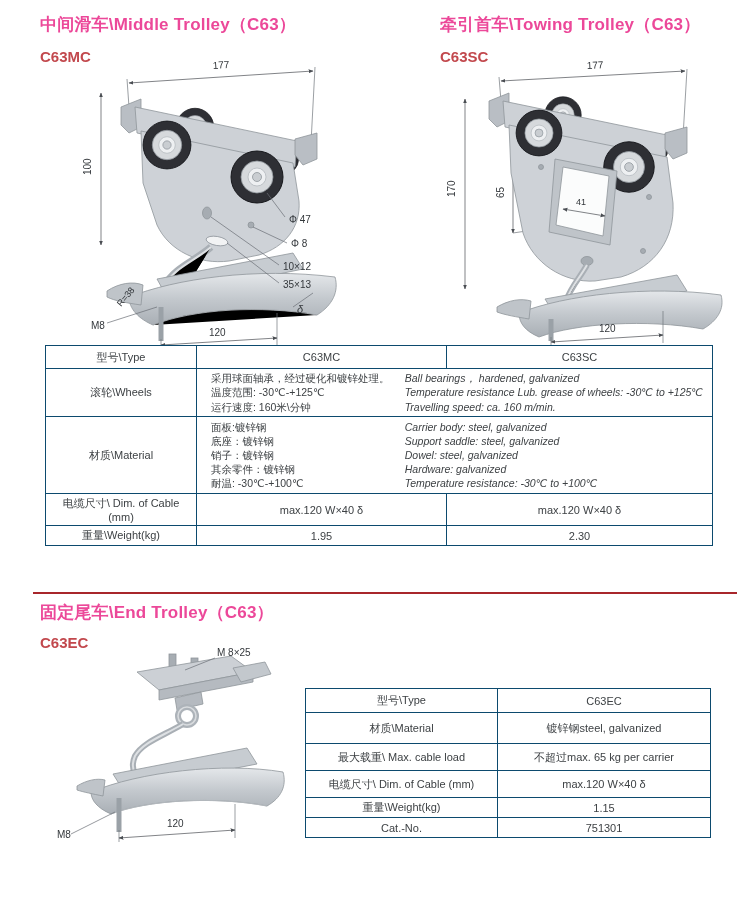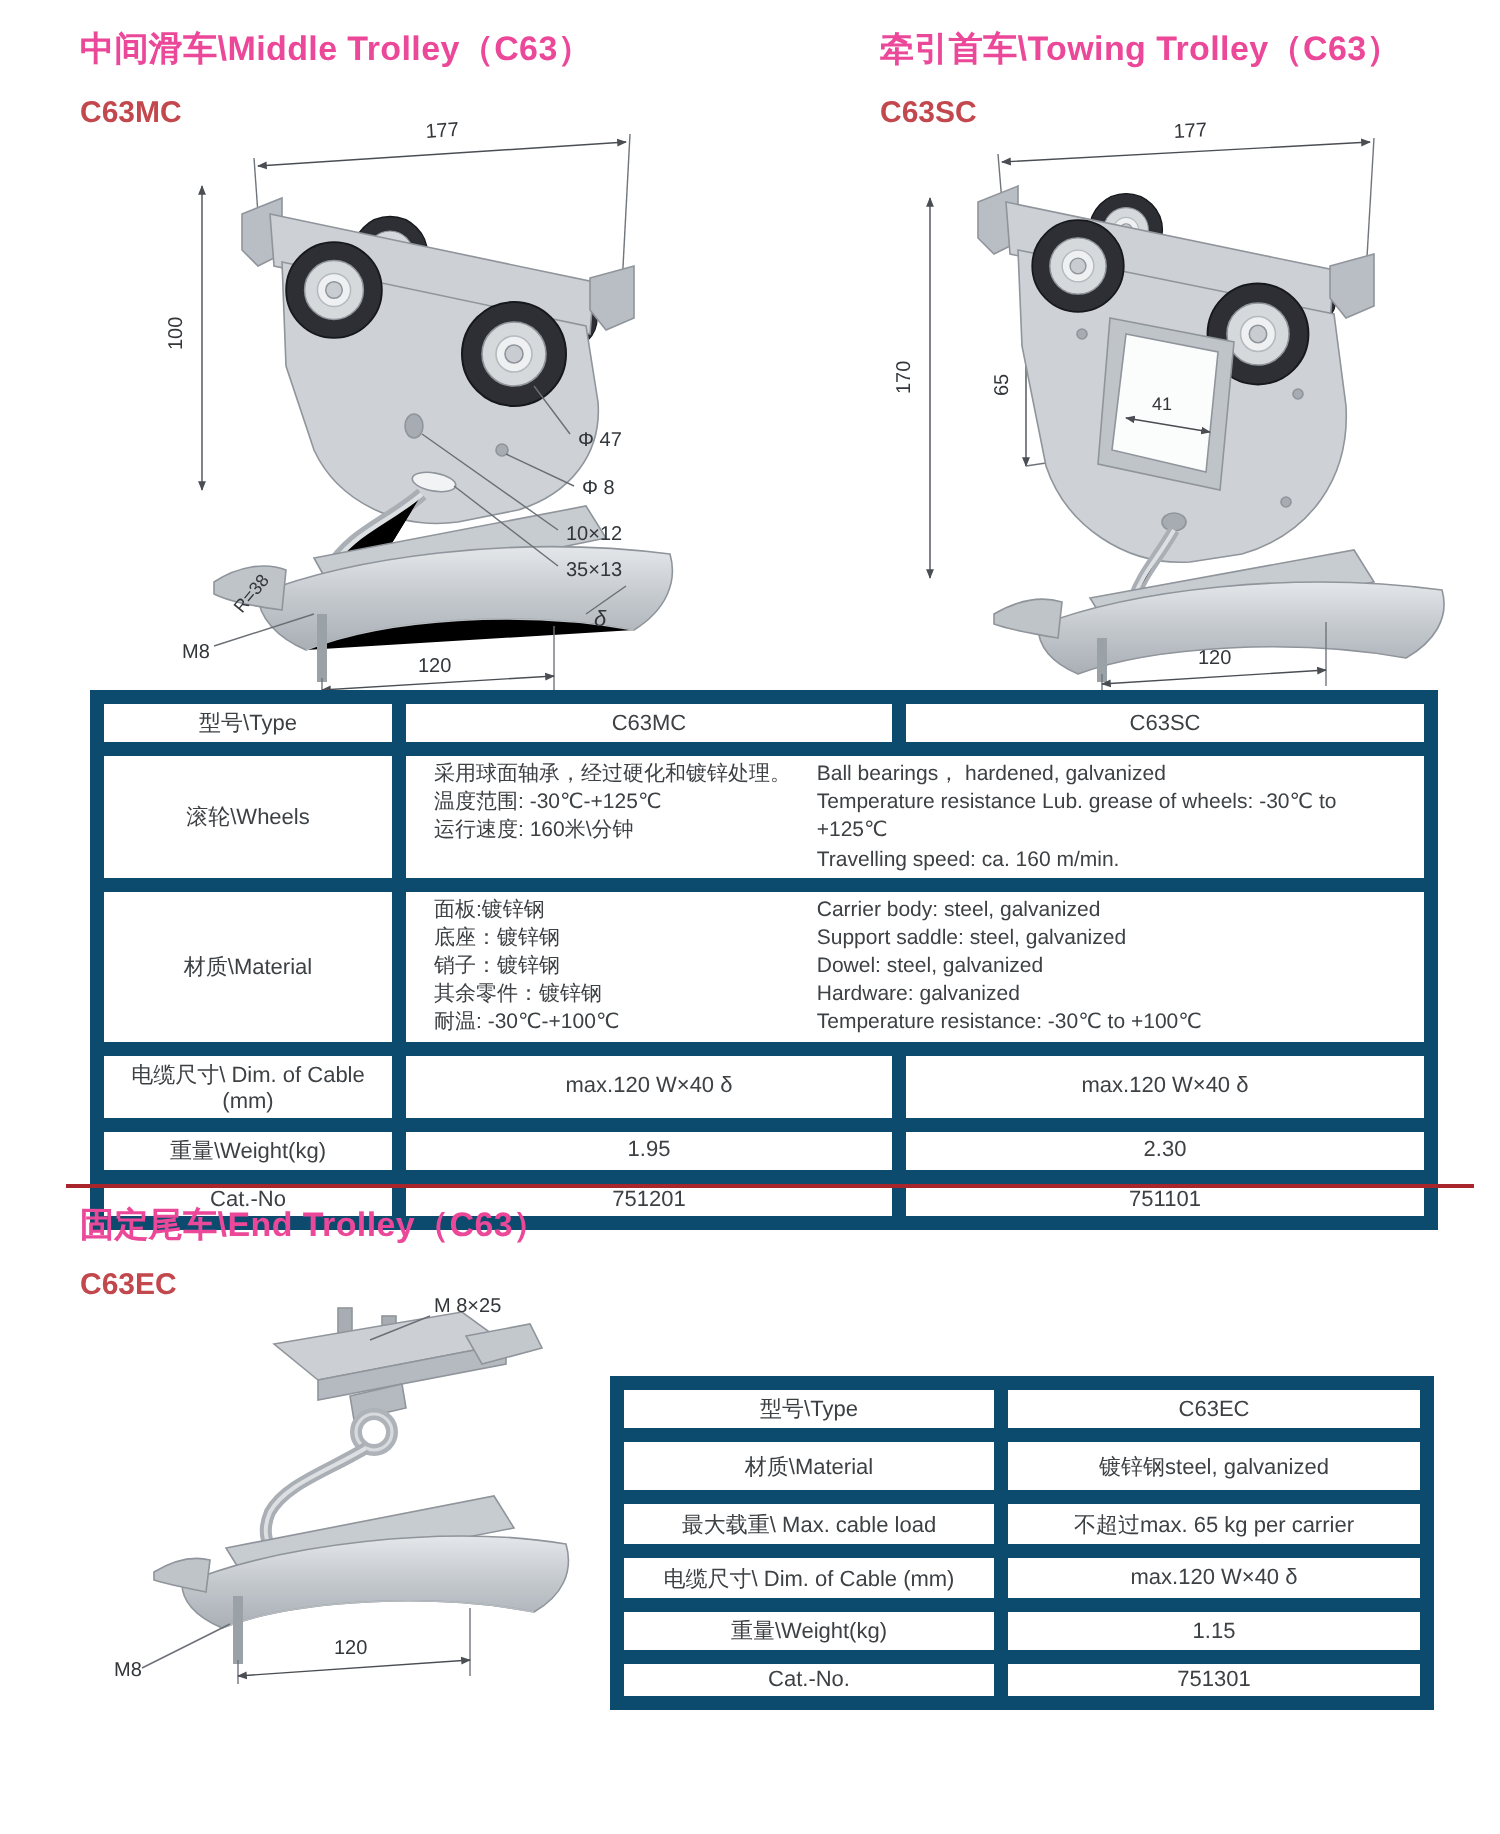--- a/index.html
+++ b/index.html
@@ -6,27 +6,27 @@
   body{
     width:750px;height:917px;background:#ffffff;position:relative;
     font-family:"Liberation Sans","DejaVu Sans",sans-serif;color:#3d4144;overflow:hidden;
   }
   .abs{position:absolute;}
   .heading{font-size:17px;font-weight:bold;color:#ec4899;letter-spacing:.2px;}
   .model{font-size:15px;font-weight:bold;color:#c2484d;}
   .rule{background:#a8262b;height:2px;}
   table.spec{border-collapse:collapse;table-layout:fixed;background:#fff;}
   table.spec td{
-    border:7px solid #0c4a6e;font-size:11px;color:#3d4144;
+    border:1px solid #0c4a6e;font-size:11px;color:#3d4144;
     text-align:center;vertical-align:middle;padding:2px 4px;box-sizing:border-box;
   }
   td.dual{padding:3px 0;}
   .dual-wrap{display:flex;align-items:flex-start;text-align:left;}
   .dual-wrap .cn{width:39%;padding-left:10px;box-sizing:border-box;}
-  .dual-wrap .en{width:61%;padding-left:6px;padding-right:4px;box-sizing:border-box;}
+  .dual-wrap .en{width:61%;padding-left:6px;padding-right:4px;box-sizing:border-box;font-style:italic;}
   .pre{white-space:pre-line;font-size:10.5px;line-height:1.35;}
   .bold{font-weight:normal;}
   svg text{font-family:"Liberation Sans","DejaVu Sans",sans-serif;fill:#33373b;}
   .dimtxt{font-size:10px;}
   .dimtxt-s{font-size:9px;}
 </style>
 </head>
 <body>
 
 <svg width="0" height="0" class="abs" style="left:0;top:0" aria-hidden="true">
@@ -201,25 +201,20 @@
   <tr style="height:23px">
     <td>电缆尺寸\ Dim. of Cable (mm)</td>
     <td><span>max.120 W×</span><span class="bold">40 δ</span></td>
     <td><span>max.120 W×</span><span class="bold">40 δ</span></td>
   </tr>
   <tr style="height:18px">
     <td>重量\Weight(kg)</td>
     <td>1.95</td>
     <td>2.30</td>
   </tr>
-  <tr style="height:20px">
-    <td>Cat.-No</td>
-    <td>751201</td>
-    <td>751101</td>
-  </tr>
 </tbody>
   </table>
 
 <div class="abs rule" style="left:33px;top:592px;width:704px"></div>
 
 <div class="abs heading" style="left:40px;top:601px">固定尾车\End Trolley（C63）</div>
 <div class="abs model" style="left:40px;top:634px">C63EC</div>
 
 <svg class="abs" style="left:35px;top:640px" width="270" height="222" viewBox="0 0 270 222">
   <g stroke="#8f959b" stroke-width="0.8">

